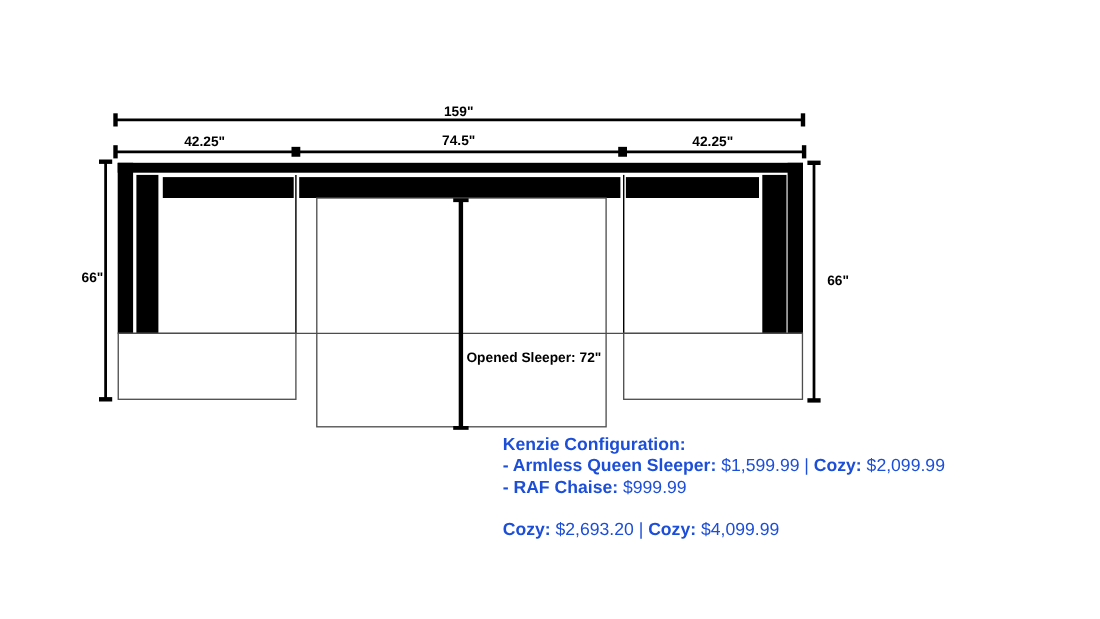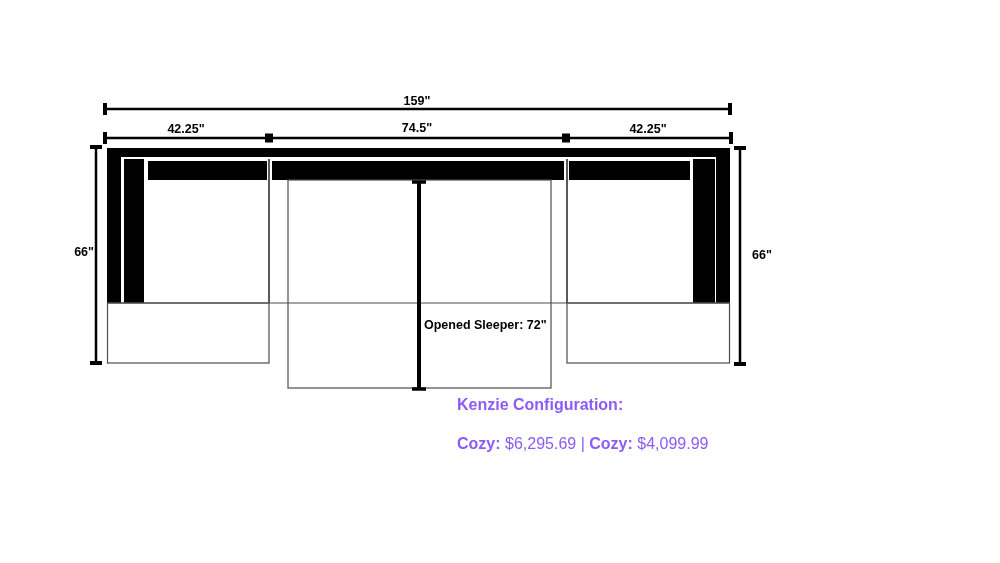--- a/index.html
+++ b/index.html
@@ -23,21 +23,21 @@
   .dim-label {
     font-family: "Liberation Sans", sans-serif;
     font-size: 12.5px;
     font-weight: bold;
     fill: #000000;
   }
   .config {
     position: absolute;
     left: 457px;
     top: 395px;
-    color: #8b5cf6;
+    color: #1d4ed8;
     font-size: 16px;
     line-height: 19.3px;
     white-space: nowrap;
   }
   .config .b { font-weight: bold; }
   .config .spacer { height: 19.3px; }
 </style>
 </head>
 <body>
 
@@ -106,17 +106,19 @@
     <g>
       <line x1="419" y1="182" x2="419" y2="389" stroke="#000" stroke-width="4"></line>
       <line x1="412" y1="182" x2="426" y2="182" stroke="#000" stroke-width="3.5"></line>
       <line x1="412" y1="389" x2="426" y2="389" stroke="#000" stroke-width="3.5"></line>
       <text x="424" y="329" text-anchor="start" class="dim-label">Opened Sleeper: 72"</text>
     </g>
   </svg>
 
   <div class="config">
     <div class="b">Kenzie Configuration:</div>
+    <div><span class="b">- Armless Queen Sleeper:</span><span> $1,599.99 | </span><span class="b">Cozy:</span><span> $2,099.99</span></div>
+    <div><span class="b">- RAF Chaise:</span><span> $999.99</span></div>
     <div class="spacer"></div>
-    <div><span class="b">Cozy:</span><span> $6,295.69 | </span><span class="b">Cozy:</span><span> $4,099.99</span></div>
+    <div><span class="b">Cozy:</span><span> $2,693.20 | </span><span class="b">Cozy:</span><span> $4,099.99</span></div>
   </div>
 
 </div>
 
 </body></html>

